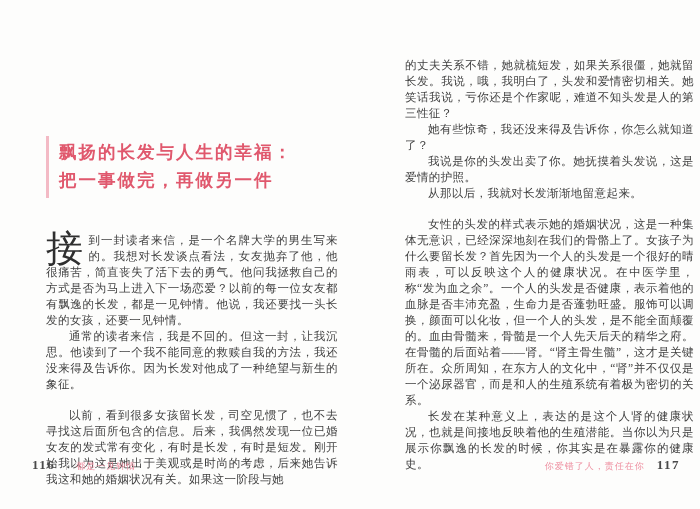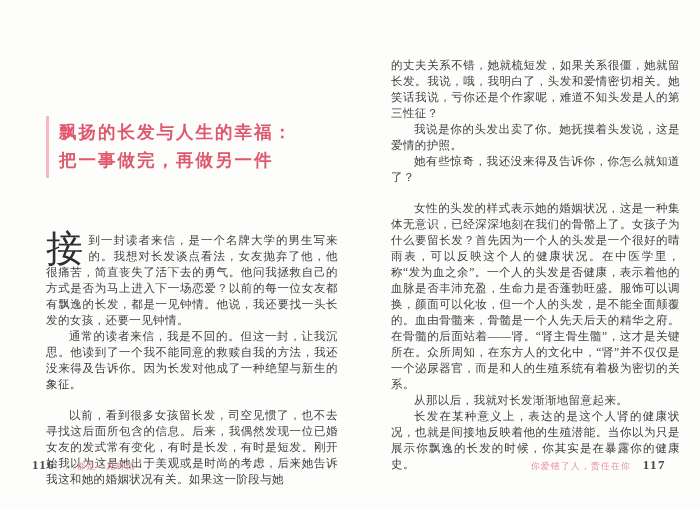--- a/index.html
+++ b/index.html
@@ -6,25 +6,25 @@
   body{
     width:700px;height:509px;
     background:#fdfdfc;
     font-family:"Liberation Serif","DejaVu Serif",serif;
     overflow:hidden;
     position:relative;
   }
   .spread{position:absolute;inset:0;}
   .page{position:absolute;top:0;height:509px;}
   .page.left{left:46px;width:292px;}
-  .page.right{left:391px;width:289px;}
+  .page.right{left:405px;width:289px;}
 
   
   .chapter-title{
-    position:absolute;top:116px;left:0;
+    position:absolute;top:136px;left:0;
     border-left:3px solid #f3bac5;
     padding:2px 0 4px 10px;
     color:#e0586d;
     font-weight:600;
     font-size:17.5px;
     line-height:28px;
     letter-spacing:2px;
   }
 
   
@@ -94,24 +94,24 @@
     </div>
 
     <div class="footer footer-left">
       <span class="pagenum">116</span><span class="fdivider"></span><span class="ftext">都是一见钟情</span>
     </div>
   </div>
 
   <div class="page right">
     <div class="body">
       <p class="p">的丈夫关系不错，她就梳短发，如果关系很僵，她就留长发。我说，哦，我明白了，头发和爱情密切相关。她笑话我说，亏你还是个作家呢，难道不知头发是人的第三性征？</p>
+      <p class="p indent">她有些惊奇，我还没来得及告诉你，你怎么就知道了？</p>
       <p class="p indent">我说是你的头发出卖了你。她抚摸着头发说，这是爱情的护照。</p>
-      <p class="p indent">她有些惊奇，我还没来得及告诉你，你怎么就知道了？</p>
+      <p class="p indent">从那以后，我就对长发渐渐地留意起来。</p>
       <p class="p indent gap">女性的头发的样式表示她的婚姻状况，这是一种集体无意识，已经深深地刻在我们的骨骼上了。女孩子为什么要留长发？首先因为一个人的头发是一个很好的晴雨表，可以反映这个人的健康状况。在中医学里，称“发为血之余”。一个人的头发是否健康，表示着他的血脉是否丰沛充盈，生命力是否蓬勃旺盛。服饰可以调换，颜面可以化妆，但一个人的头发，是不能全面颠覆的。血由骨髓来，骨髓是一个人先天后天的精华之府。在骨髓的后面站着——肾。“肾主骨生髓”，这才是关键所在。众所周知，在东方人的文化中，“肾”并不仅仅是一个泌尿器官，而是和人的生殖系统有着极为密切的关系。</p>
-      <p class="p indent">从那以后，我就对长发渐渐地留意起来。</p>
       <p class="p indent">长发在某种意义上，表达的是这个人肾的健康状况，也就是间接地反映着他的生殖潜能。当你以为只是展示你飘逸的长发的时候，你其实是在暴露你的健康史。</p>
 
     </div>
 
     <div class="footer footer-right">
       <span class="ftext">你爱错了人，责任在你</span><span class="pagenum">117</span>
     </div>
   </div>
 
 </div>

